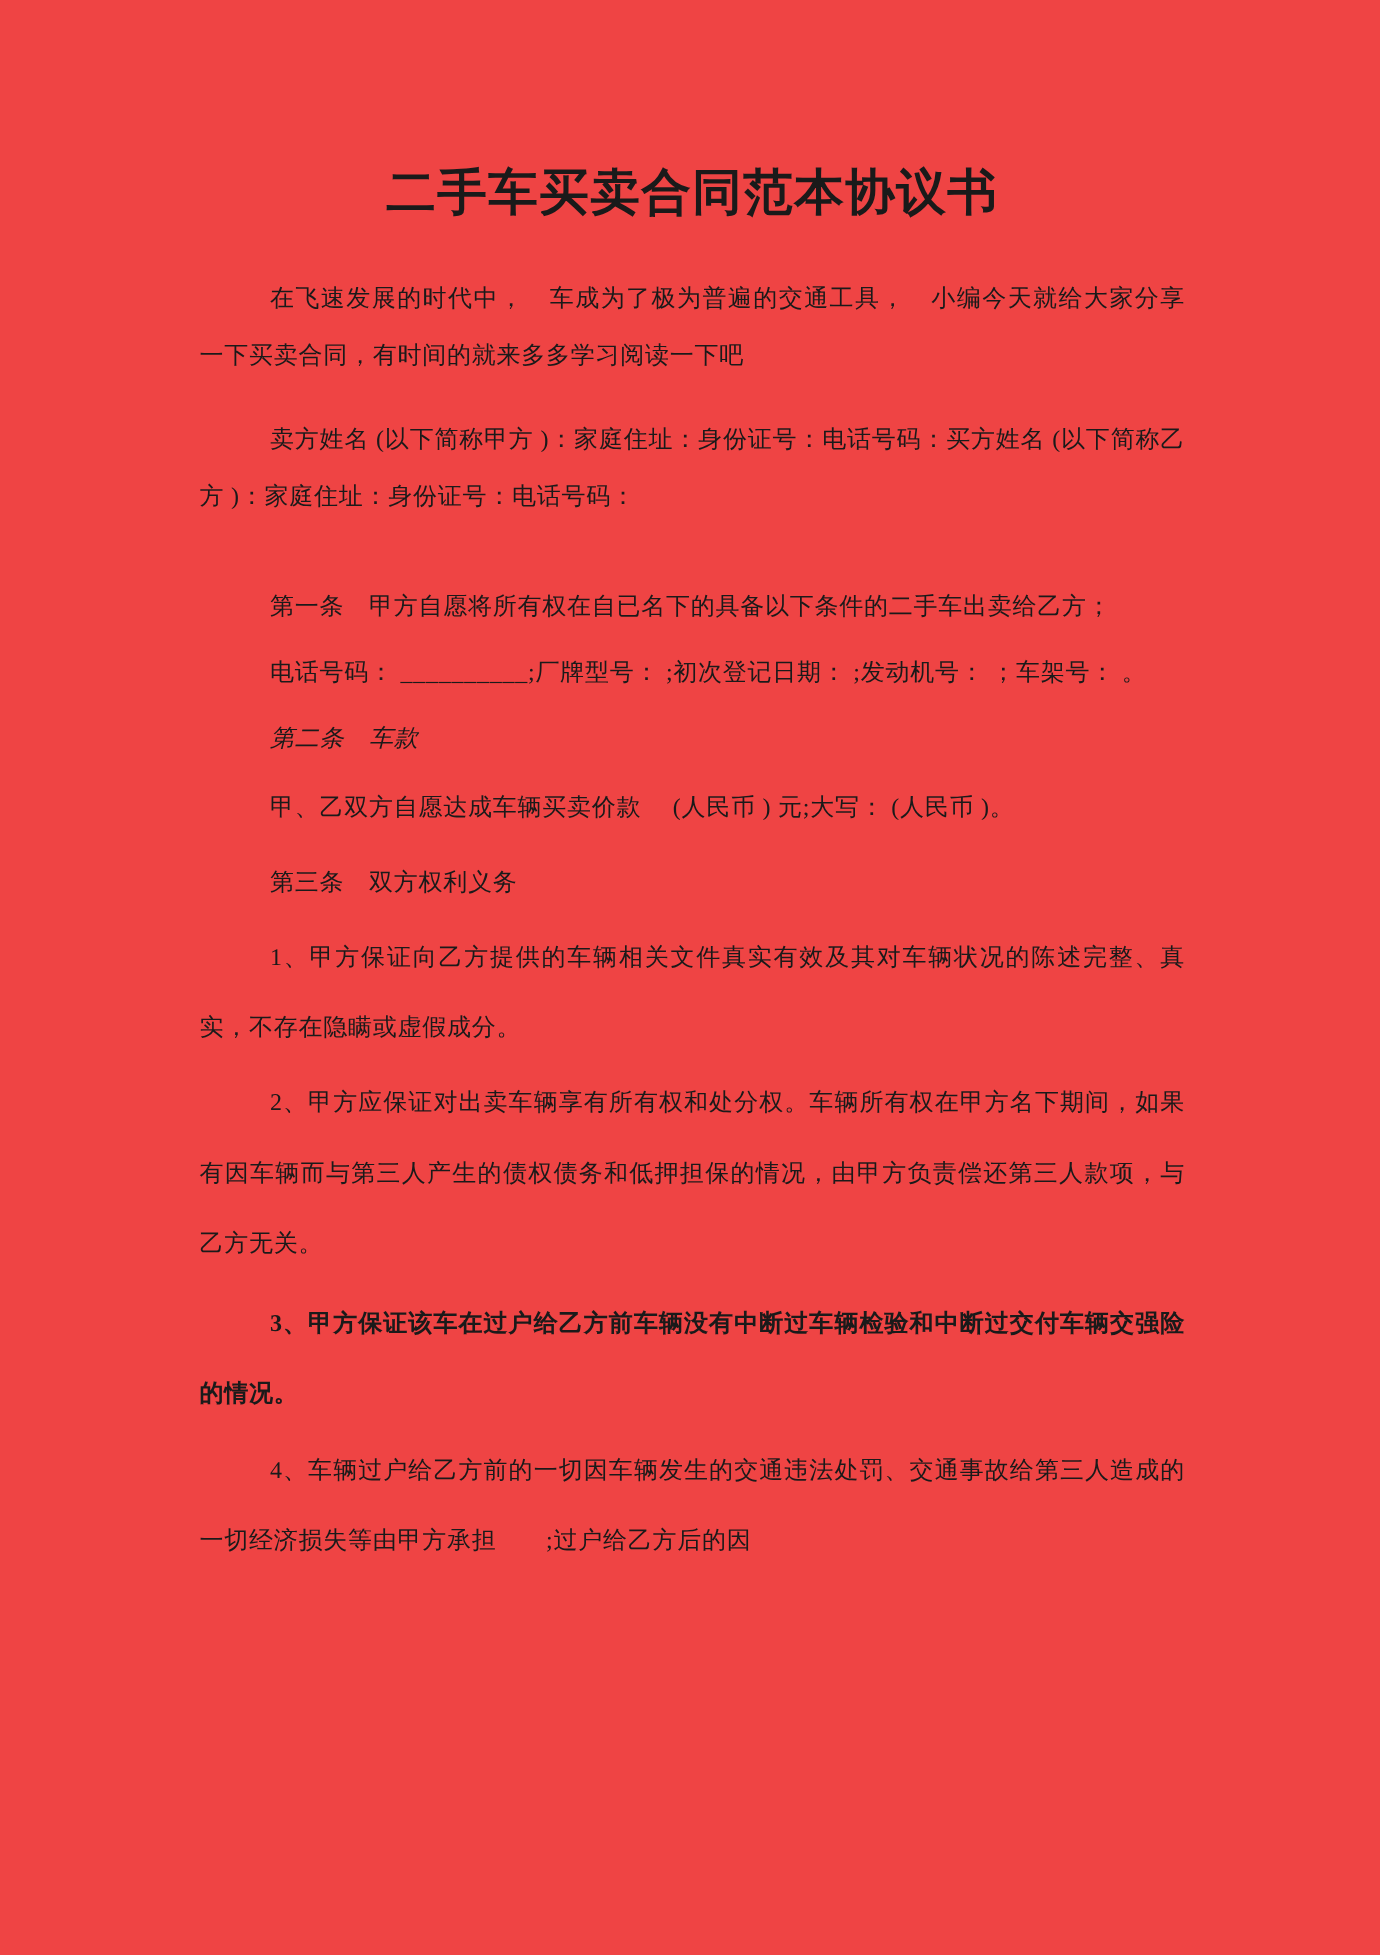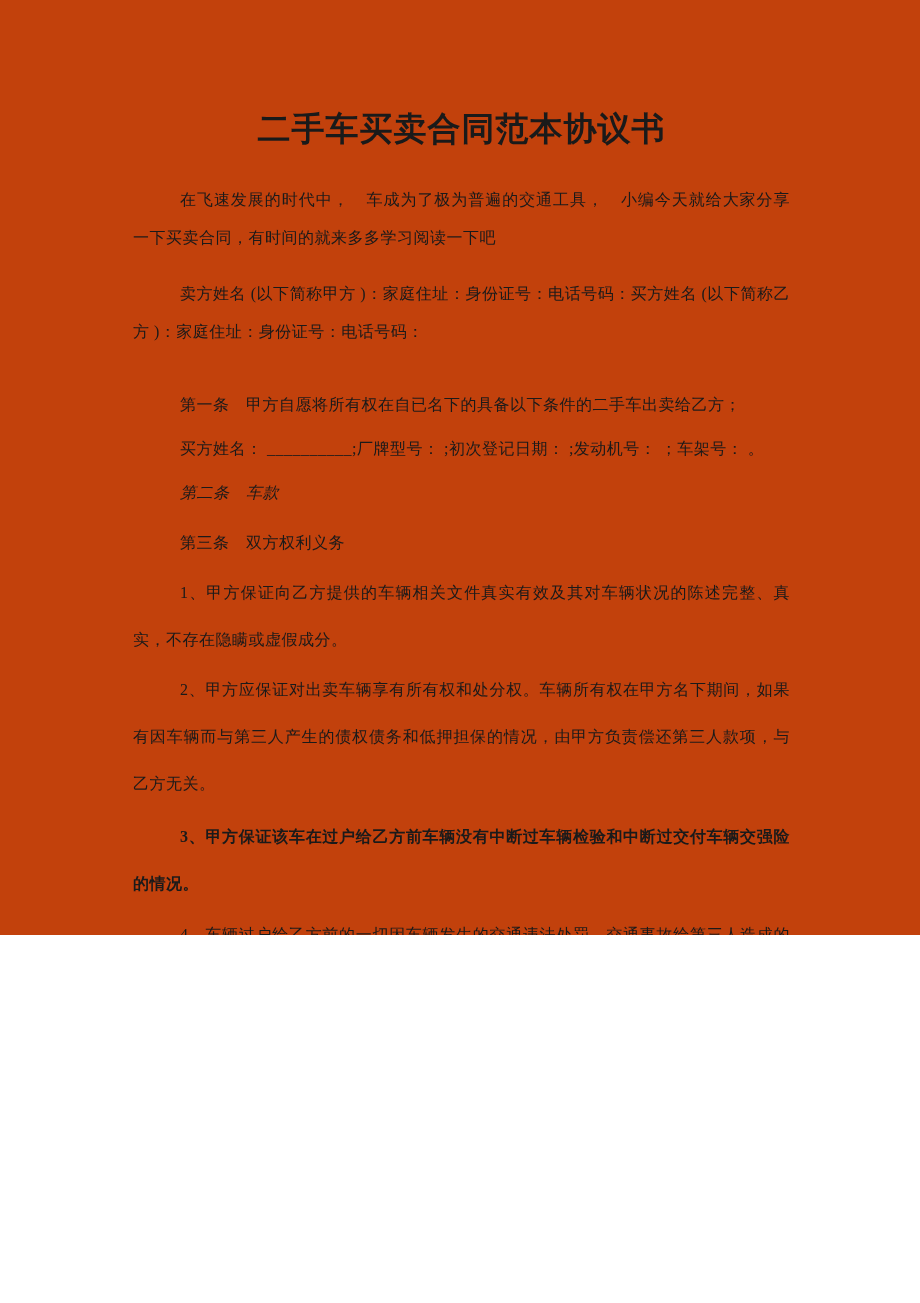--- a/index.html
+++ b/index.html
@@ -1,20 +1,20 @@
 <!DOCTYPE html>
 <html><head>
 <meta charset="utf-8">
 <style>
   html, body { margin: 0; padding: 0; background: #ffffff; }
   .page {
     position: relative;
     width: 920px;
-    height: 935px;
-    background: #c2410c;
+    height: 1303px;
+    background: #ef4444;
     overflow: hidden;
     font-family: "Liberation Serif", "DejaVu Serif", serif;
     color: #1a1a1a;
   }
   .content {
     position: absolute;
     left: 133px;
     top: 104px;
     width: 657px;
   }
@@ -59,24 +59,25 @@
 
     <h1 class="doc-title">二手车买卖合同范本协议书</h1>
 
     <p class="para indent lh-tight p-intro">在飞速发展的时代中，　车成为了极为普遍的交通工具，　小编今天就给大家分享一下买卖合同，有时间的就来多多学习阅读一下吧</p>
 
 
     <p class="para indent lh-tight p-parties">卖方姓名 (以下简称甲方 )：家庭住址：身份证号：电话号码：买方姓名 (以下简称乙方 )：家庭住址：身份证号：电话号码：</p>
 
     <p class="para indent lh-tight p-article1">第一条　甲方自愿将所有权在自已名下的具备以下条件的二手车出卖给乙方；</p>
 
-    <p class="para indent lh-vehicle p-vehicle">买方姓名： __________;厂牌型号： ;初次登记日期： ;发动机号： ；车架号： 。</p>
+    <p class="para indent lh-vehicle p-vehicle">电话号码： __________;厂牌型号： ;初次登记日期： ;发动机号： ；车架号： 。</p>
 
     <p class="para indent lh-tight p-a2h">第二条　车款</p>
 
+    <p class="para indent lh-tight p-a2b">甲、乙双方自愿达成车辆买卖价款　 (人民币 ) 元;大写： (人民币 )。</p>
 
     <p class="para indent lh-tight p-a3h">第三条　双方权利义务</p>
 
     <p class="para indent lh-loose p-c1">1、甲方保证向乙方提供的车辆相关文件真实有效及其对车辆状况的陈述完整、真实，不存在隐瞒或虚假成分。</p>
 
     <p class="para indent lh-loose p-c2">2、甲方应保证对出卖车辆享有所有权和处分权。车辆所有权在甲方名下期间，如果有因车辆而与第三人产生的债权债务和低押担保的情况，由甲方负责偿还第三人款项，与乙方无关。</p>
 
     <p class="para indent lh-loose p-c3">3、甲方保证该车在过户给乙方前车辆没有中断过车辆检验和中断过交付车辆交强险的情况。</p>
 
     <p class="para indent lh-loose p-c4">4、车辆过户给乙方前的一切因车辆发生的交通违法处罚、交通事故给第三人造成的一切经济损失等由甲方承担　　;过户给乙方后的因</p>

